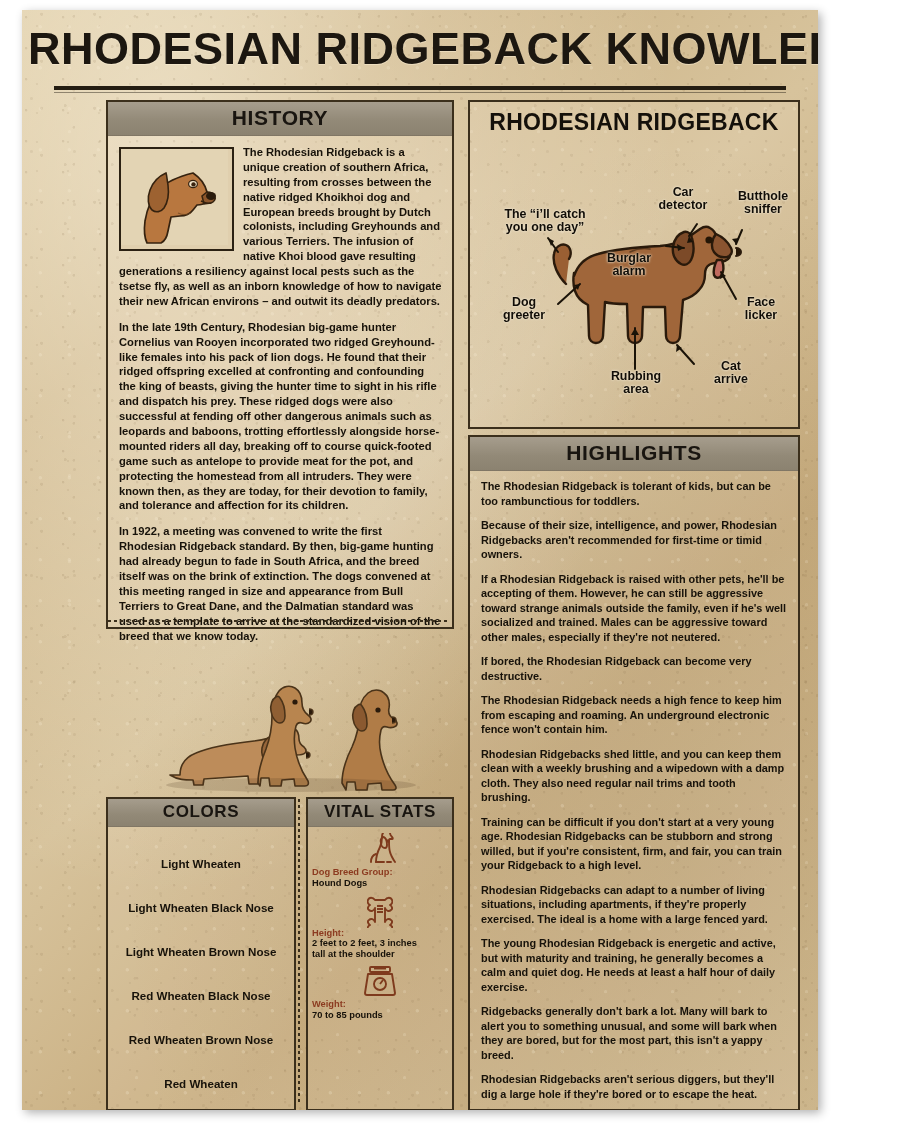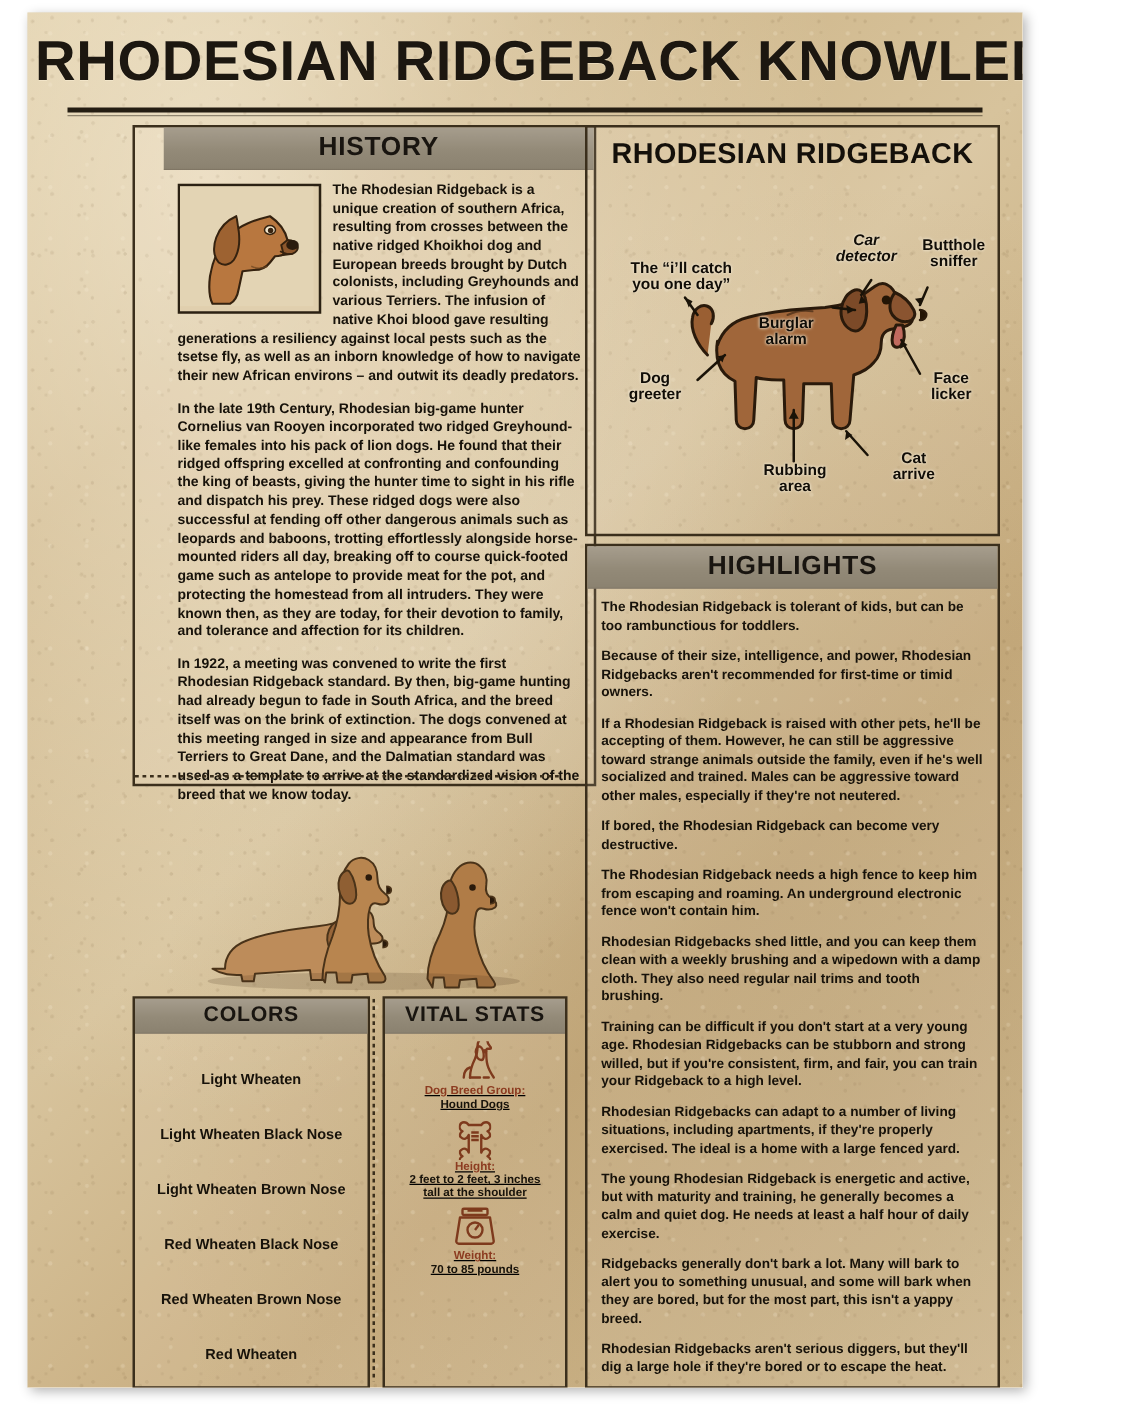--- a/index.html
+++ b/index.html
@@ -50,21 +50,21 @@
   .hdr{
     background:linear-gradient(180deg,#a69d8d 0%,#938a78 55%,#8b8270 100%);
     text-align:center;color:#191510;font-weight:bold;
     font-size:21px;letter-spacing:.6px;
     padding:4px 0 5px;
     border-bottom:1px solid rgba(60,48,30,.35);
   }
   .hdr.sm{font-size:17px;padding:3px 0 4px;}
 
   
-  #history{left:84px;top:90px;width:344px;height:525px;padding-left:23px;}
+  #history{left:84px;top:90px;width:344px;height:525px;}
   .hist-body{padding:9px 10px 8px 11px;font-size:11.2px;line-height:1.33;color:#17120a;font-weight:bold;}
   .hist-p{margin:0 0 11px 0;text-align:left;}
   .dog-portrait{
     float:left;width:111px;height:100px;margin:2px 9px 3px 0;
     border:2px solid #2b2113;background:#e0cfae;position:relative;overflow:hidden;
   }
   .hist-p.first{overflow:hidden;}
 
   
   #anatomy{left:446px;top:90px;width:328px;height:325px;}
@@ -92,21 +92,21 @@
   .col-list{padding:6px 4px 0;}
   .col-item{
     text-align:center;font-weight:bold;font-size:11.6px;color:#17120a;
     padding:7.5px 2px;
     margin-top:16px;
   }
 
   
   #vitals{left:284px;top:787px;width:144px;height:310px;}
   .vs-list{padding:5px 4px 0;}
-  .vs-item{text-align:center;margin-bottom:4px;text-decoration:underline;}
+  .vs-item{text-align:left;margin-bottom:4px;}
   .vs-icon{height:34px;display:flex;align-items:center;justify-content:center;}
   .vs-lbl{font-weight:bold;font-size:9.3px;color:#8c3b20;line-height:1.15;margin-top:1px;}
   .vs-val{font-weight:bold;font-size:9.3px;color:#17120a;line-height:1.18;}
 
   .dotdivider{
     position:absolute;left:276px;top:789px;width:2px;height:306px;
     background-image:linear-gradient(#3b2f1c 50%,rgba(0,0,0,0) 0);
     background-size:2px 6px;background-repeat:repeat-y;
   }
   .dotdivider.h{
@@ -204,21 +204,21 @@
           <polygon points="110,128 104,129 108,134"></polygon>
           <polygon points="165,172 161,179 169,179"></polygon>
           <polygon points="207,189 212,192 206,196"></polygon>
         </g>
       </svg>
 
       <div class="ana-lbl" style="left:14px;top:52px;width:122px;">The “i’ll catch
 you one day”</div>
       <div class="ana-lbl" style="left:118px;top:96px;width:82px;">Burglar
 alarm</div>
-      <div class="ana-lbl" style="left:182px;top:30px;width:82px;font-style:italic;">Car
+      <div class="ana-lbl" style="left:172px;top:30px;width:82px;">Car
 detector</div>
       <div class="ana-lbl" style="left:258px;top:34px;width:70px;">Butthole
 sniffer</div>
       <div class="ana-lbl" style="left:258px;top:140px;width:66px;">Face
 licker</div>
       <div class="ana-lbl" style="left:16px;top:140px;width:76px;">Dog
 greeter</div>
       <div class="ana-lbl" style="left:126px;top:214px;width:80px;">Rubbing
 area</div>
       <div class="ana-lbl" style="left:222px;top:204px;width:78px;">Cat

